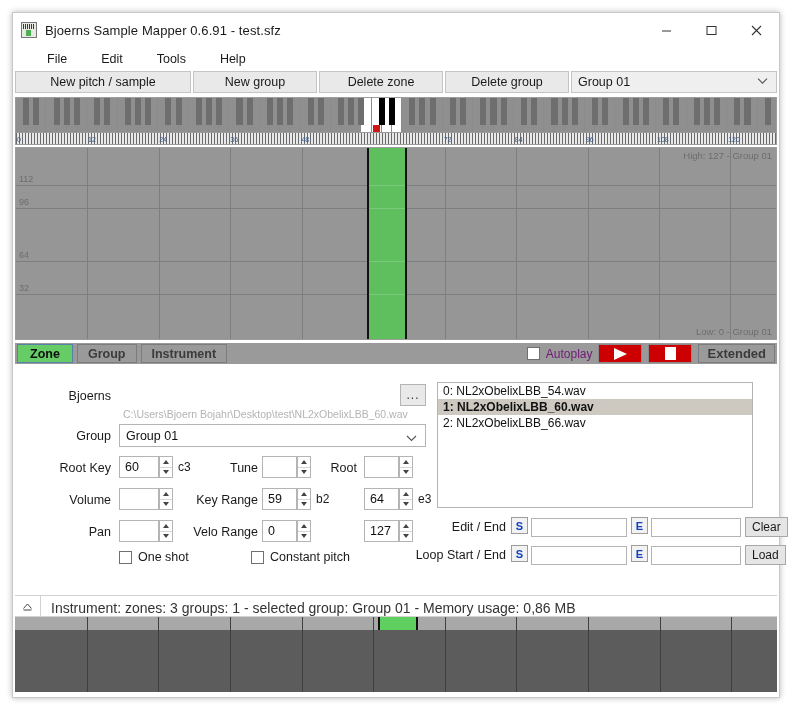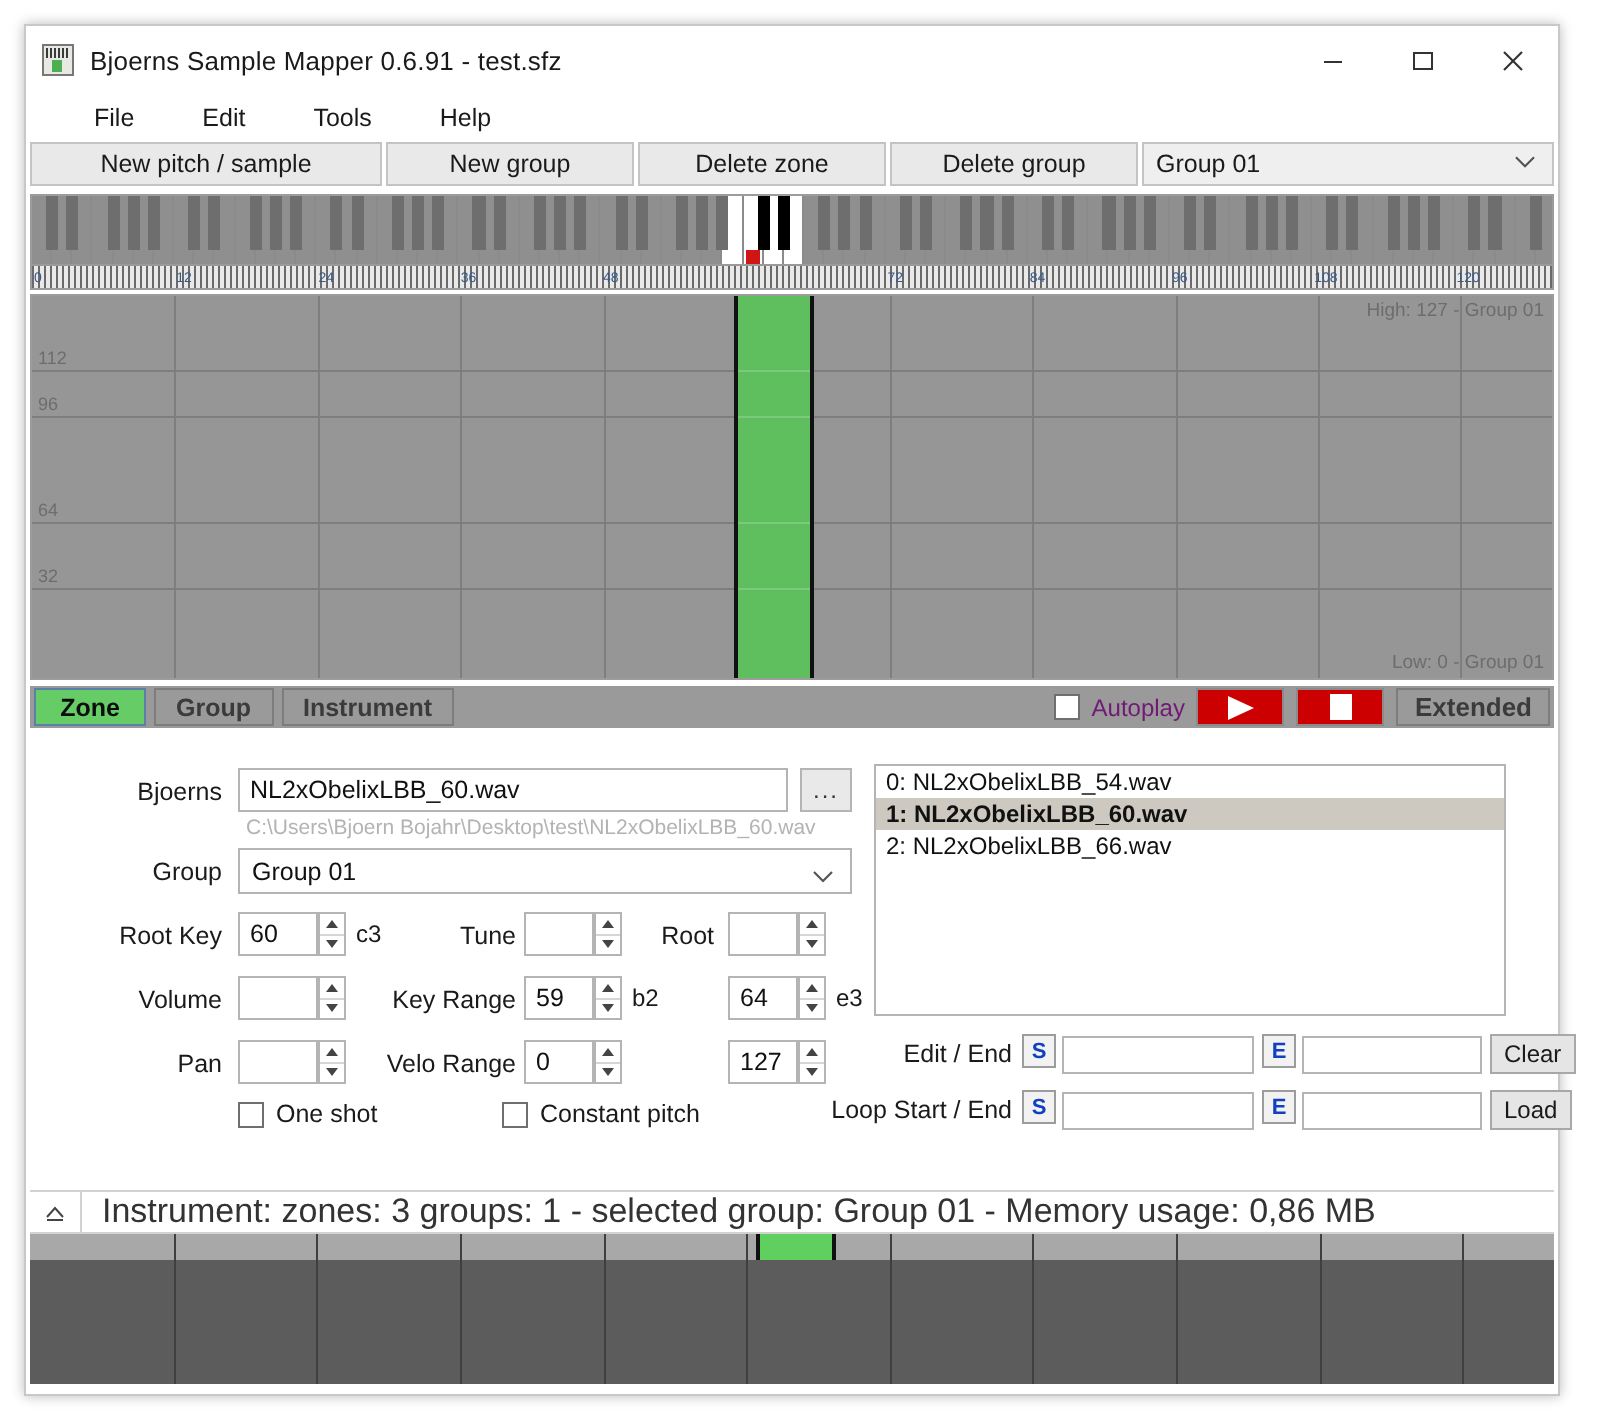--- a/index.html
+++ b/index.html
@@ -85,21 +85,21 @@
 
   .listbox{position:absolute;border:1px solid #b4b4b4;background:#fff;box-sizing:border-box;overflow:hidden;}
   .li{height:16px;display:flex;align-items:center;padding-left:5px;font-size:12px;color:#111;white-space:nowrap;}
   .li.sel{background:#cdc8c0;font-weight:bold;}
 
   .sebox{position:absolute;width:17px;height:17px;border:1px solid #9c9c9c;background:#f2f2f2;box-sizing:border-box;display:flex;align-items:center;justify-content:center;font-size:11px;font-weight:bold;color:#1340c0;}
   .sefield{position:absolute;border:1px solid #b4b4b4;background:#fff;box-sizing:border-box;height:19px;}
   .smbtn{position:absolute;height:20px;padding:0 6px;background:#e5e5e5;border:1px solid #a8a8a8;box-sizing:border-box;display:flex;align-items:center;justify-content:center;font-size:12px;color:#1a1a1a;}
 
   
-  .statusbar{margin:0 2px;height:20px;border-top:1px solid #d2d2d2;border-bottom:1px solid #d2d2d2;display:flex;align-items:flex-end;font-size:17px;color:#333;}
+  .statusbar{margin:0 2px;height:20px;border-top:1px solid #d2d2d2;border-bottom:1px solid #d2d2d2;display:flex;align-items:flex-end;font-size:14px;color:#333;}
   .statusbar .up{width:26px;display:flex;align-items:center;justify-content:center;border-right:1px solid #d2d2d2;height:20px;box-sizing:border-box;}
   .st-txt{padding-left:10px;}
 
   
   .navhdr{margin:2px 2px 0 2px;height:26px;background:#fff;display:flex;align-items:center;position:relative;border-bottom:1px solid #cfcfcf;}
   .navhdr .t{font-size:12px;color:#8e8e8e;padding-left:10px;}
   .navhdr .x{position:absolute;right:6px;width:13px;height:13px;background:#e6e6e6;color:#a9a9a9;font-size:10px;display:flex;align-items:center;justify-content:center;}
   .navarea{margin:0 2px 2px 2px;height:75px;background:#5c5c5c;position:relative;overflow:hidden;}
   .navtop{position:absolute;left:0;right:0;top:0;height:13px;background:#a8a8a8;}
   .nvline{position:absolute;top:0;bottom:0;width:1px;background:#3f3f3f;}
@@ -349,21 +349,20 @@
       <span class="playbtn">
           <span class="sq"></span>
         </span>
       <span class="extbtn">Extended</span>
     </div>
   </div>
 
   <div class="editor">
 
     <div class="lbl" style="left:30px;top:25px;width:68px;">Bjoerns</div>
-    <div class="txt" style="left:106px;top:20px;width:275px;">NL2xObelixLBB_60.wav</div>
     <div class="dots" style="left:387px;top:20px;">...</div>
     <div class="pathtxt" style="left:110px;top:44px;">C:\Users\Bjoern Bojahr\Desktop\test\NL2xObelixLBB_60.wav</div>
 
     <div class="lbl" style="left:30px;top:65px;width:68px;">Group</div>
     <div class="combo" style="left:106px;top:60px;width:307px;">
       <span>Group 01</span>
       <span class="chev">
         <svg width="11" height="7" viewBox="0 0 11 7">
             <polyline points="1,1 5.5,5.5 10,1" fill="none" stroke="#555" stroke-width="1.1"></polyline>
           </svg>

